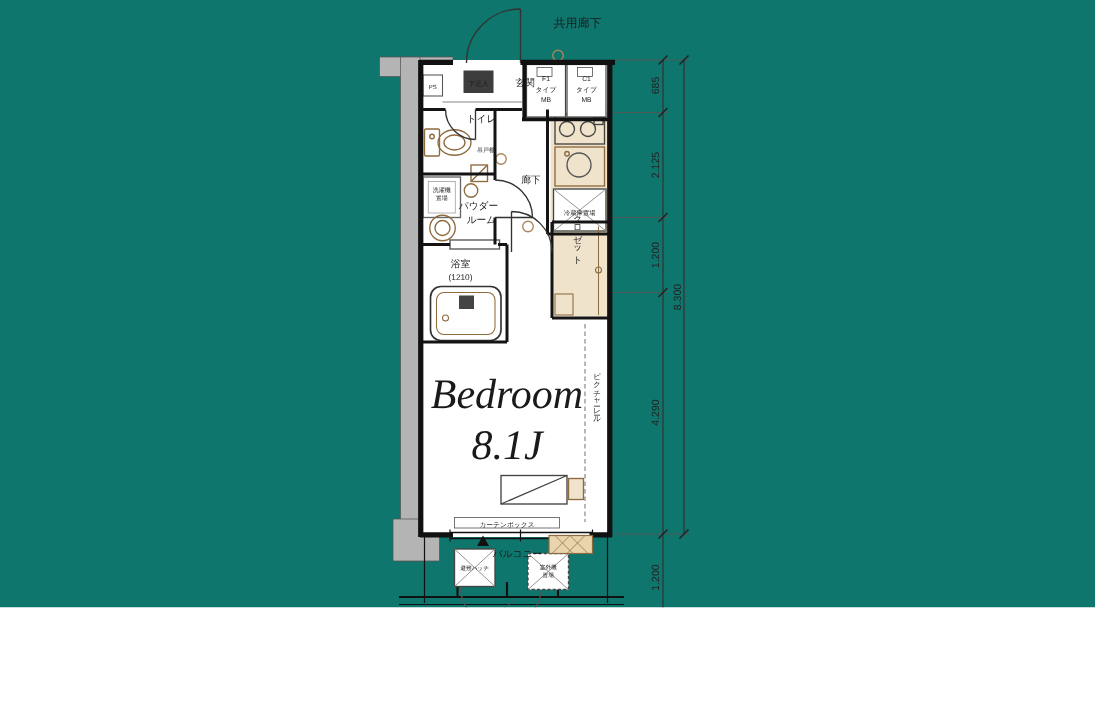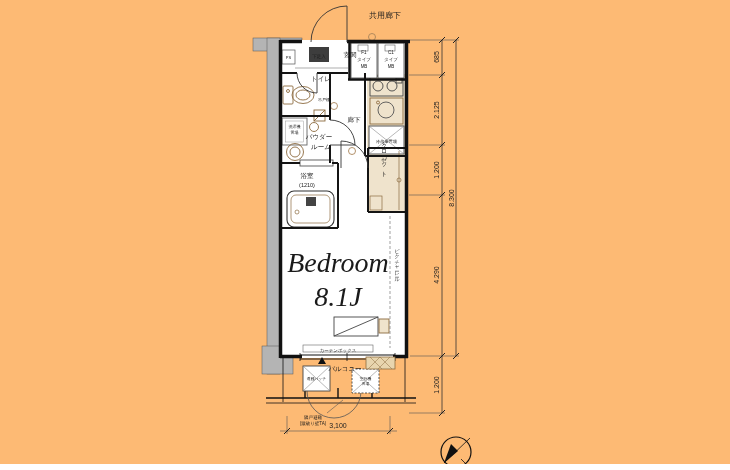--- a/index.html
+++ b/index.html
@@ -1,16 +1,16 @@
 <!DOCTYPE html>
 <html><head>
 <meta charset="utf-8">
 <style>
   html,body{margin:0;padding:0;background:#ffffff;}
-  .stage{position:relative;width:730px;height:464px;background:#fdba74;overflow:hidden;}
+  .stage{position:relative;width:730px;height:405px;background:#0f766e;overflow:hidden;}
   text{font-family:"Liberation Sans",sans-serif;fill:#1a1a1a;}
   .serif{font-family:"Liberation Serif",serif;font-style:italic;}
   .vtext{writing-mode:vertical-rl;text-orientation:upright;}
   .dim{fill:#222;}
 </style>
 </head>
 <body>
 
 <div class="stage">
 <svg width="730" height="470" viewBox="0 0 730 470">

